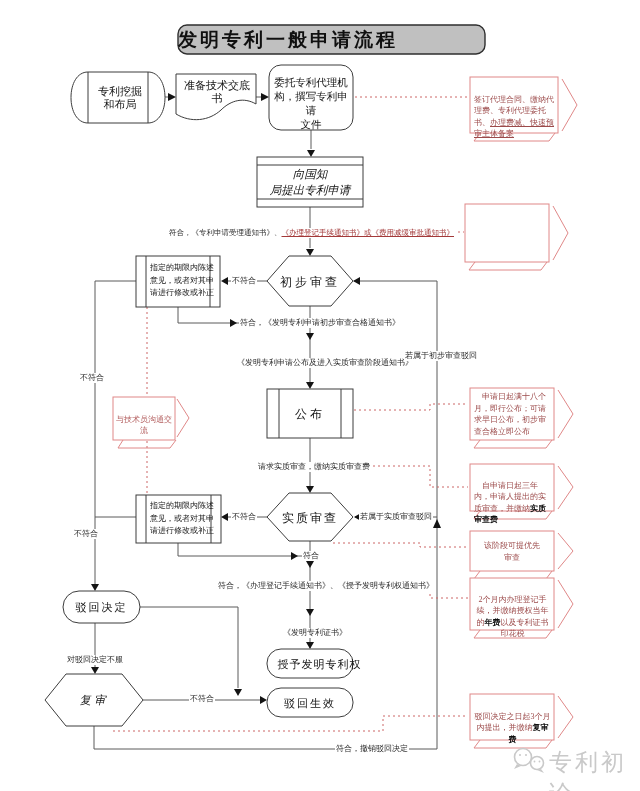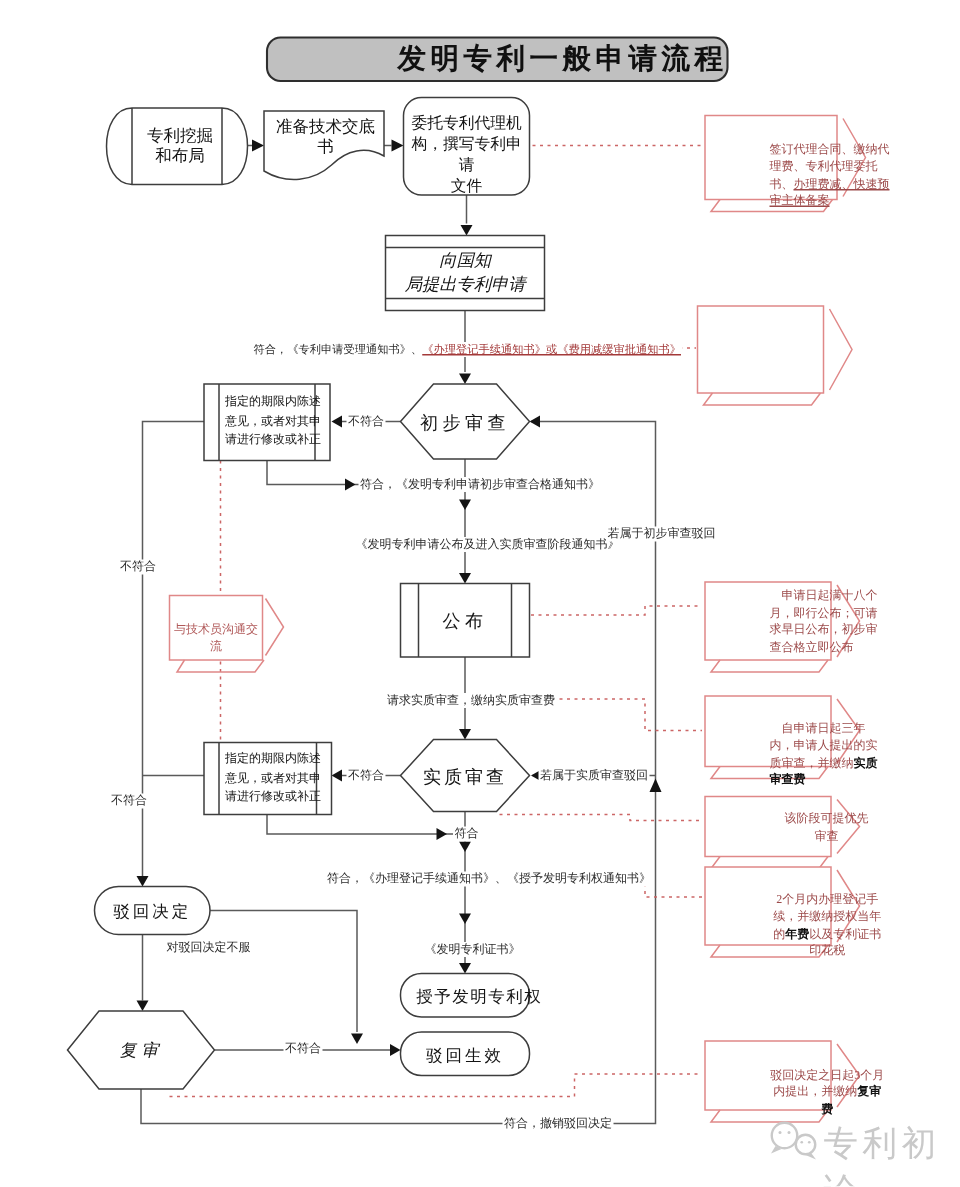--- a/index.html
+++ b/index.html
@@ -4,26 +4,26 @@
 <style>
   html,body{margin:0;padding:0;background:#fff;}
   #stage{position:relative;width:640px;height:791px;background:#fff;overflow:hidden;
          font-family:"Liberation Serif","DejaVu Serif",serif;}
   #flow-svg{position:absolute;left:0;top:0;}
   .node{position:absolute;text-align:center;white-space:pre-line;color:#141414;
         font-family:"Liberation Serif","DejaVu Serif",serif;}
   .lbl{position:absolute;font-size:8px;line-height:10px;white-space:nowrap;background:#fff;
        color:#2b2b2b;padding:0 1px;font-family:"Liberation Serif","DejaVu Serif",serif;}
   .ann{position:absolute;font-size:8px;line-height:11.5px;color:#9c4a4a;white-space:pre-line;
-       font-family:"Liberation Serif","DejaVu Serif",serif;margin-left:39px;}
+       font-family:"Liberation Serif","DejaVu Serif",serif;}
   .bd{color:#111;font-weight:bold;}
   .u{text-decoration:underline;}
   .red-u{color:#a33939;text-decoration:underline;}
   .title{position:absolute;left:178px;top:25px;width:307px;height:29px;line-height:29px;
-         text-align:right;font-size:19px;font-weight:bold;letter-spacing:3px;color:#101010;border-radius:14px;}
+         text-align:left;font-size:19px;font-weight:bold;letter-spacing:3px;color:#101010;border-radius:14px;}
   .watermark{position:absolute;left:549px;top:747px;font-size:23px;letter-spacing:3px;
              color:#c9c9c9;}
 </style>
 </head>
 <body>
 
 <div id="stage">
 
   <svg id="flow-svg" width="640" height="791" viewBox="0 0 640 791">
 
@@ -222,21 +222,21 @@
   <div class="lbl" style="left:257px;top:462px;">请求实质审查，缴纳实质审查费</div>
   <div class="lbl" style="left:359px;top:512px;">若属于实质审查驳回</div>
   <div class="lbl" style="left:231px;top:276px;">不符合</div>
   <div class="lbl" style="left:231px;top:512px;">不符合</div>
   <div class="lbl" style="left:79px;top:373px;">不符合</div>
   <div class="lbl" style="left:73px;top:529px;">不符合</div>
   <div class="lbl" style="left:189px;top:694px;">不符合</div>
   <div class="lbl" style="left:302px;top:551px;">符合</div>
   <div class="lbl" style="left:217px;top:581px;">符合，《办理登记手续通知书》、《授予发明专利权通知书》</div>
   <div class="lbl" style="left:282px;top:628px;">《发明专利证书》</div>
-  <div class="lbl" style="left:66px;top:627px;margin-left:44px;">对驳回决定不服</div>
+  <div class="lbl" style="left:66px;top:655px;">对驳回决定不服</div>
   <div class="lbl" style="left:335px;top:744px;">符合，撤销驳回决定</div>
 
   <div class="ann" style="left:474px;top:82px;width:80px;">
     <span>签订代理合同、缴纳代理费、专利代理委托书、</span><span class="u">办理费减、快速预审主体备案</span>
   </div>
   <div class="ann" style="left:474px;top:391px;width:77px;">　申请日起满十八个月，即行公布；可请求早日公布，初步审查合格立即公布</div>
   <div class="ann" style="left:474px;top:468px;width:77px;">
     <span>　自申请日起三年内，申请人提出的实质审查，并缴纳</span><span class="bd">实质审查费</span>
   </div>
   <div class="ann" style="left:471px;top:540px;width:82px;text-align:center;">该阶段可提优先

